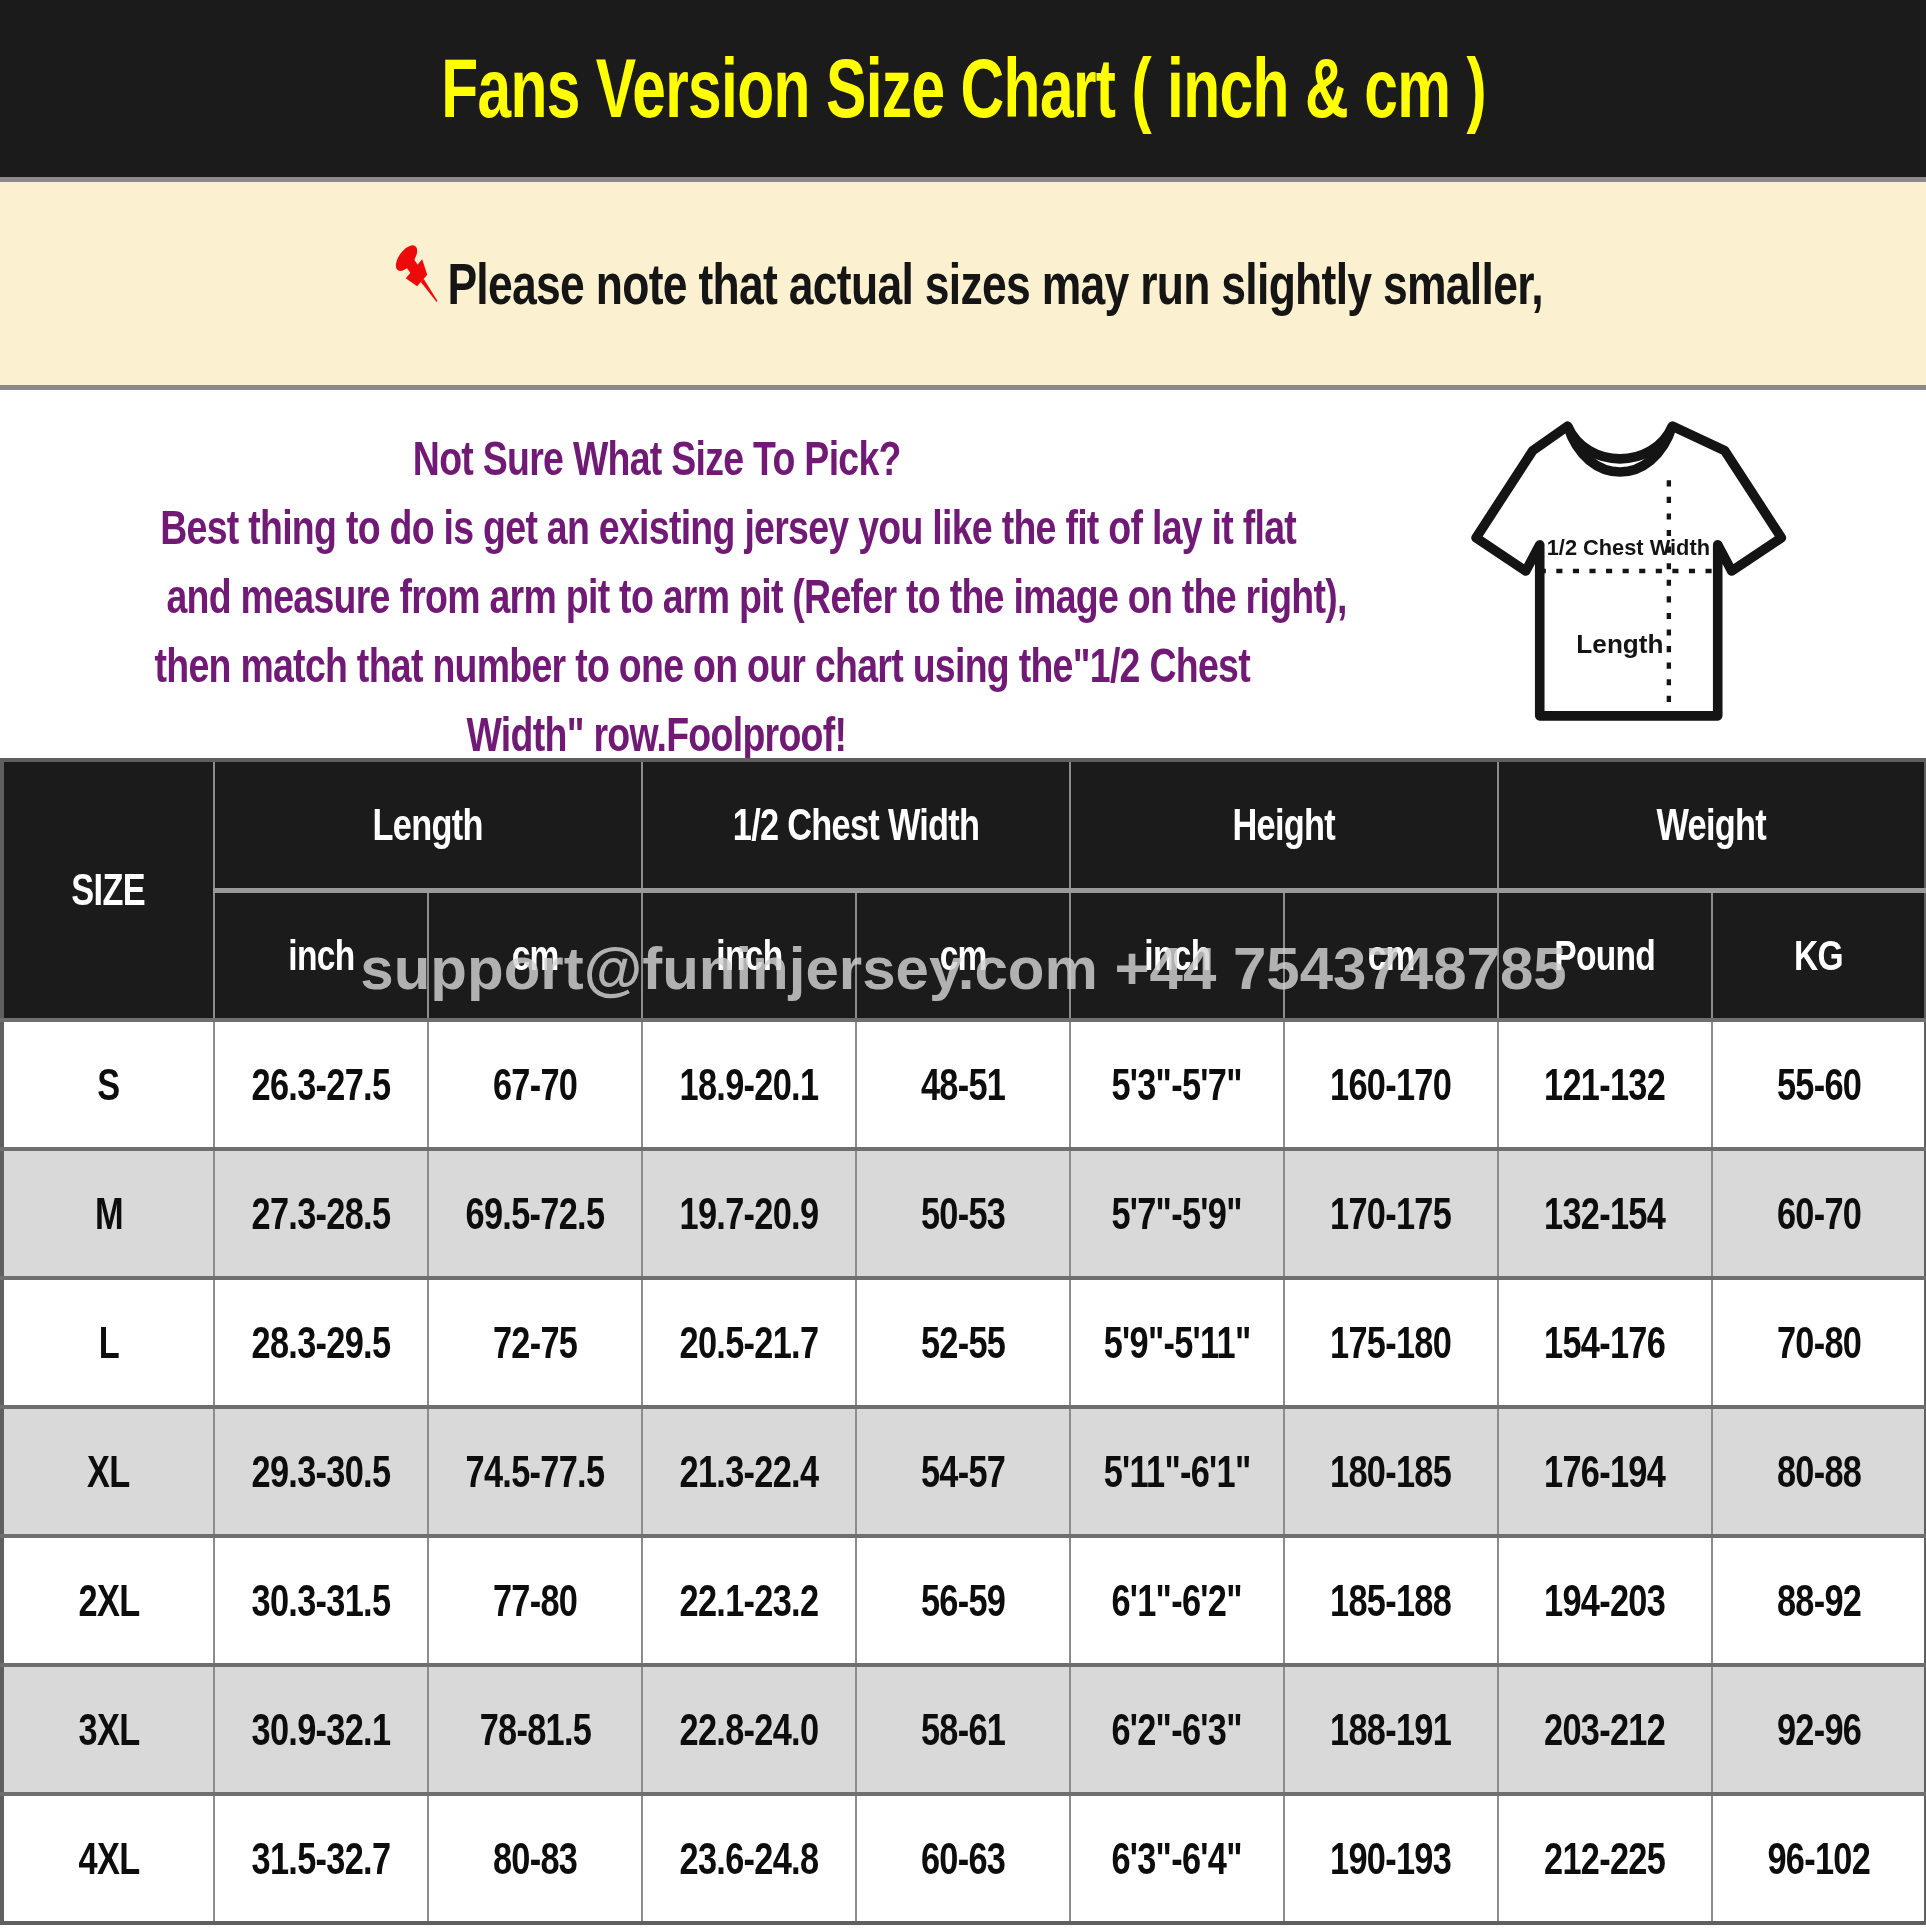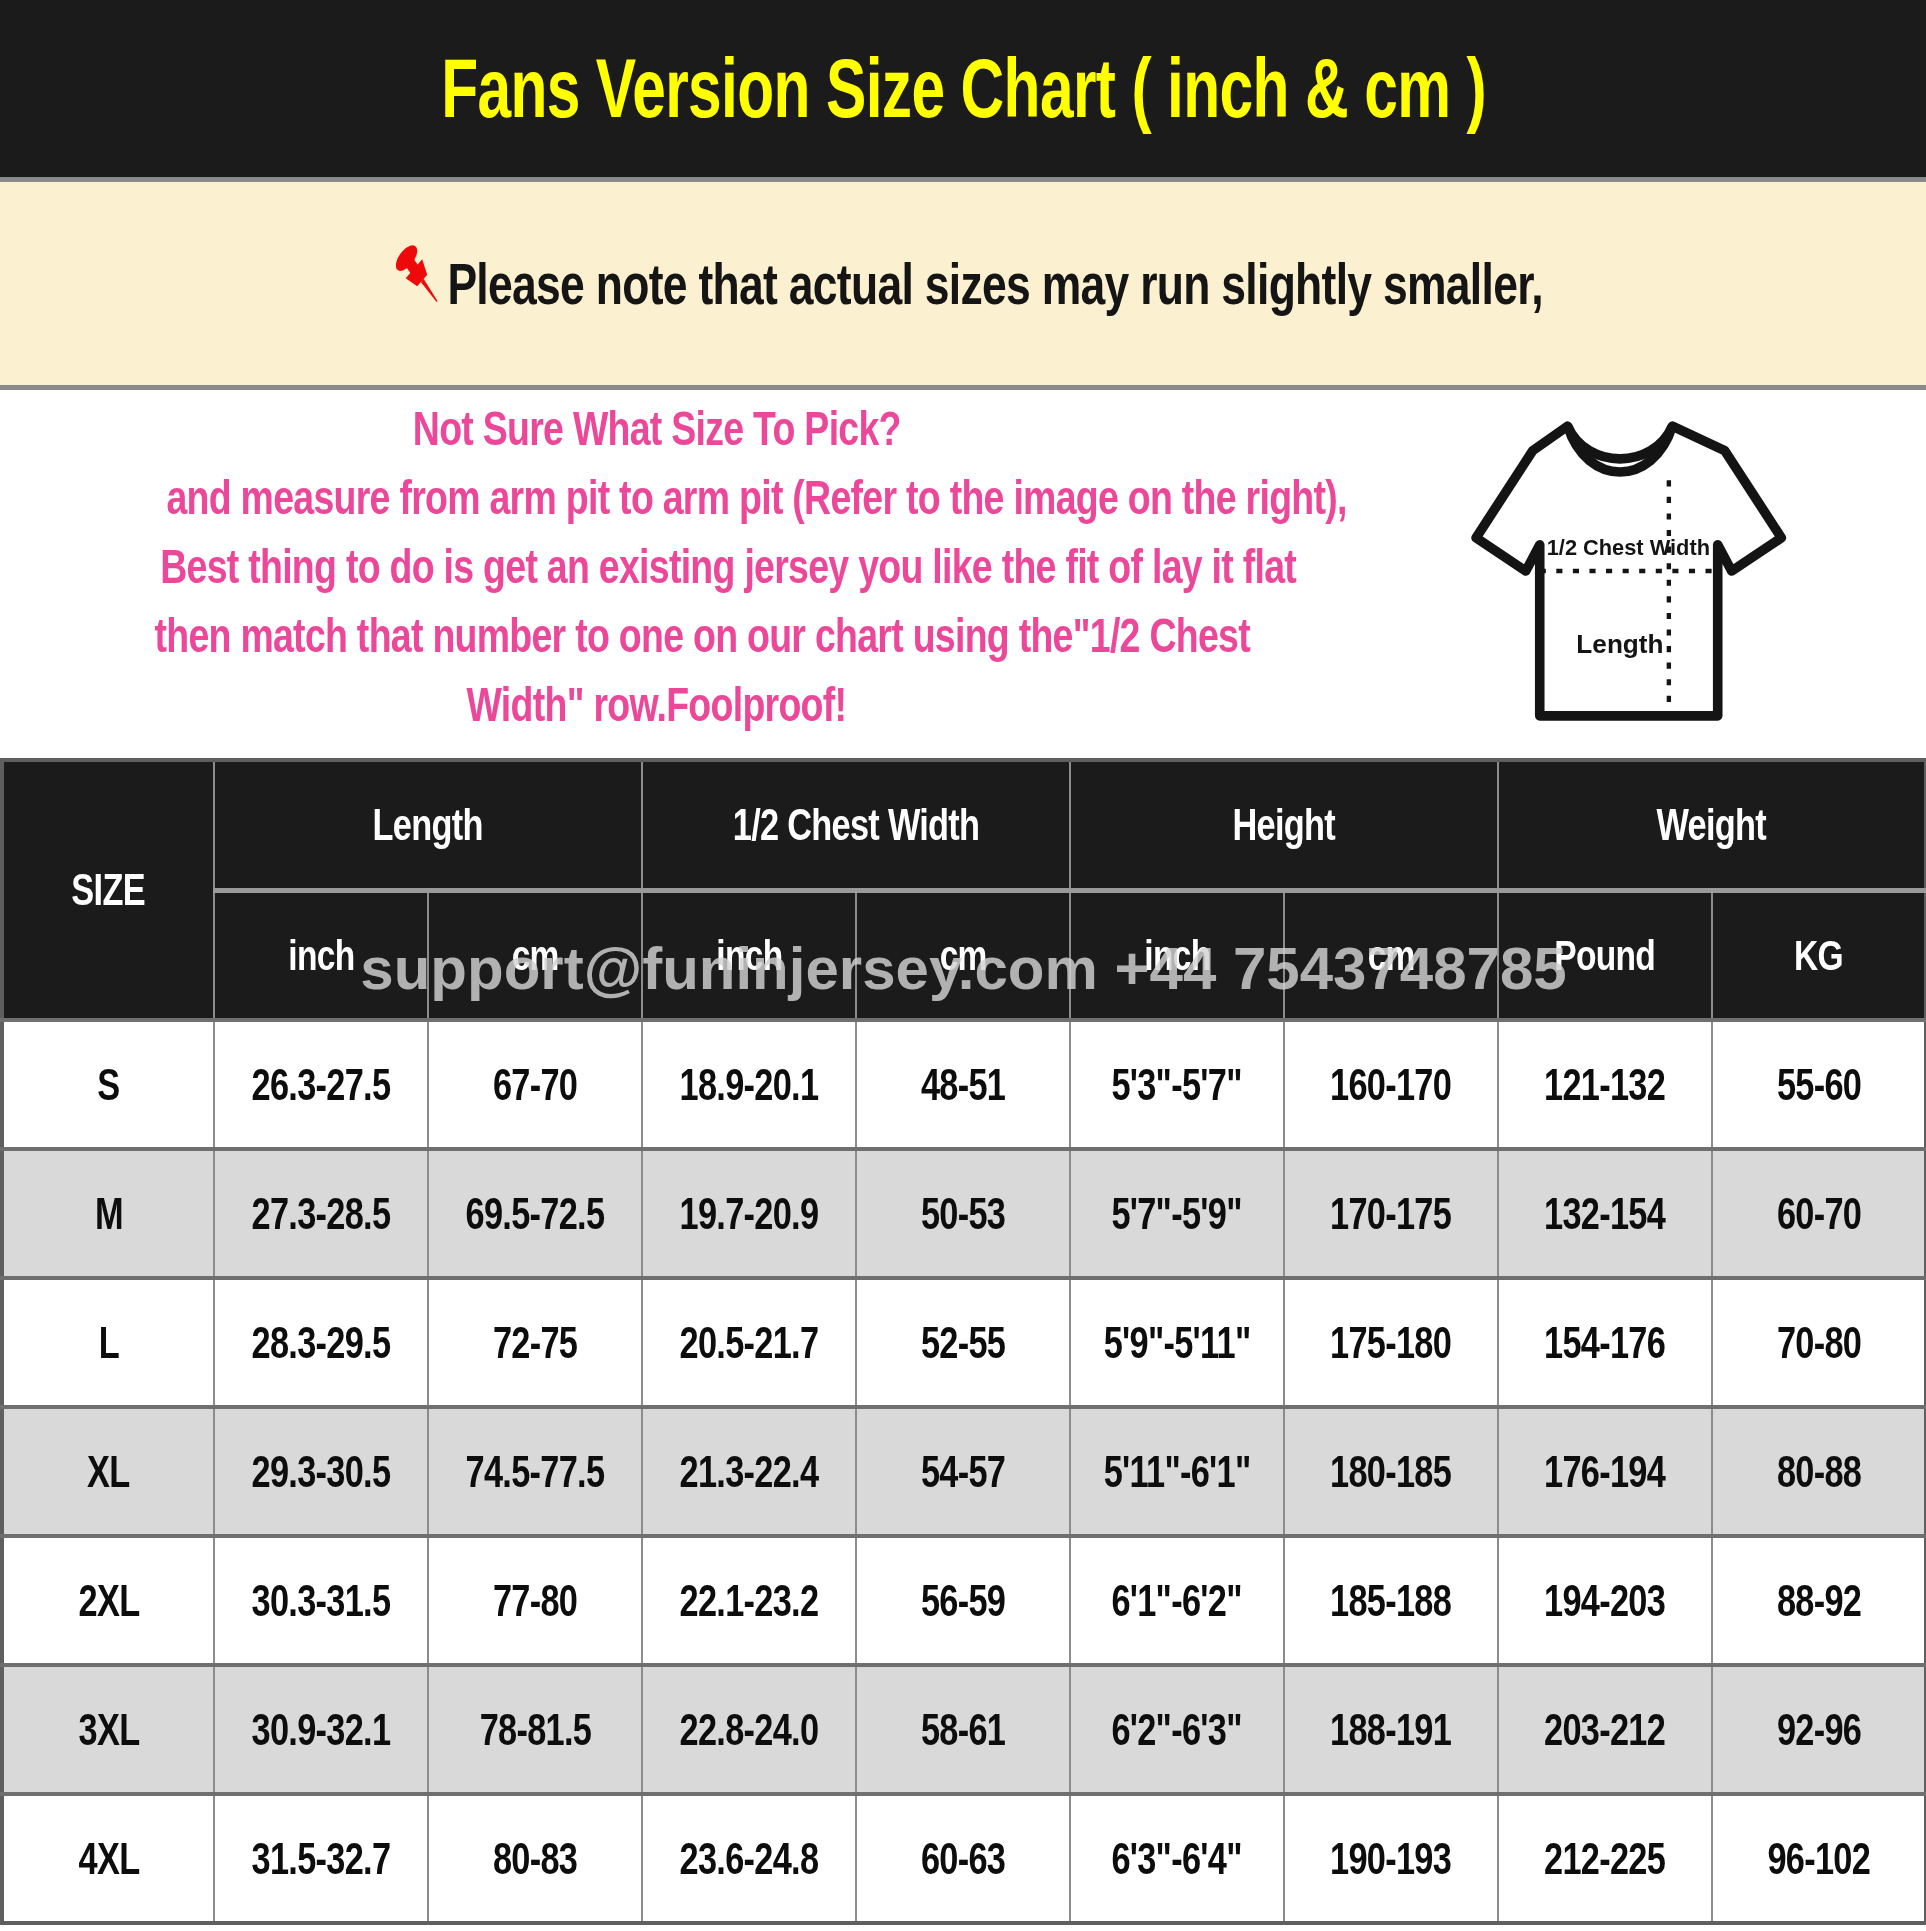--- a/index.html
+++ b/index.html
@@ -41,25 +41,25 @@
   .pin-icon { vertical-align: -16.5px; margin-right: 1.8px; }
 
   
   .pick {
     height: 368px;
     display: flex;
     background: #ffffff;
   }
   .pick-text {
     width: 1313px;
-    padding-top: 4px;
+    padding-top: 34px;
     text-align: center;
     font-size: 48px;
     line-height: 69px;
-    color: #ec4899;
+    color: #701a75;
   }
   .shirt-wrap {
     flex: 1;
     display: flex; align-items: center; justify-content: center;
   }
 
   
   .table-section { position: relative; }
   table.size-table {
     width: 1927px;
@@ -115,22 +115,22 @@
             <path d="M-3,8 L3,8 L1,44 L-1,44 Z"></path>
           </g>
         </svg><span>Please note that actual sizes may run slightly smaller,</span>
       </span>
     </div>
   </div>
 
   <div class="pick">
     <div class="pick-text">
       <div><span class="sx">Not Sure What Size To Pick?</span></div>
+      <div><span class="sx">Best thing to do is get an existing jersey you like the fit of lay it flat</span></div>
       <div><span class="sx">and measure from arm pit to arm pit (Refer to the image on the right),</span></div>
-      <div><span class="sx">Best thing to do is get an existing jersey you like the fit of lay it flat</span></div>
       <div><span class="sx">then match that number to one on our chart using the"1/2 Chest</span></div>
       <div><span class="sx">Width" row.Foolproof!</span></div>
     </div>
     <div class="shirt-wrap">
       <svg width="404" height="349" viewBox="0 0 440 400">
         <path d="M160,30 C182,80 258,80 280,30 L340,58 L405,158 L348,196 L332,166 L332,362 L128,362 L128,166 L112,196 L55,158 L120,58 Z" fill="#ffffff" stroke="#141414" stroke-width="11" stroke-linejoin="round"></path>
         <path d="M160,30 C182,100 258,100 280,30" fill="none" stroke="#141414" stroke-width="11"></path>
         <line x1="128" y1="196" x2="332" y2="196" stroke="#141414" stroke-width="5" stroke-dasharray="7 12"></line>
         <line x1="276" y1="92" x2="276" y2="354" stroke="#141414" stroke-width="5" stroke-dasharray="7 12"></line>
         <text x="136" y="178" font-size="25" fill="#141414" id="shirt-chest-label">1/2 Chest Width</text>

